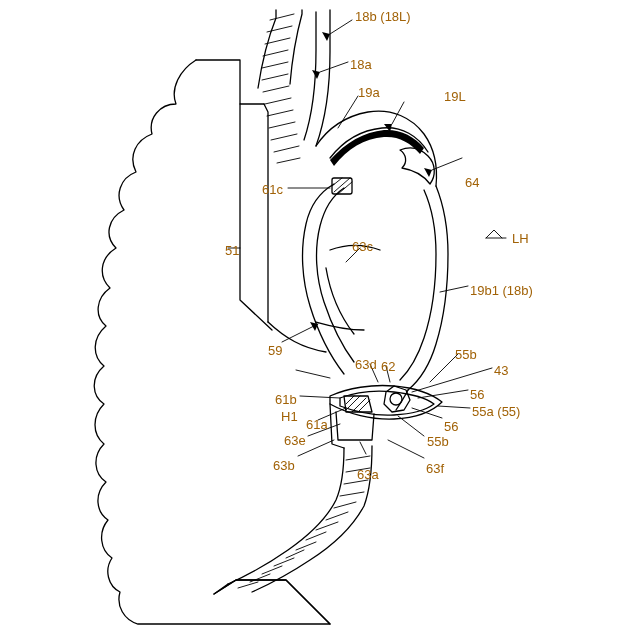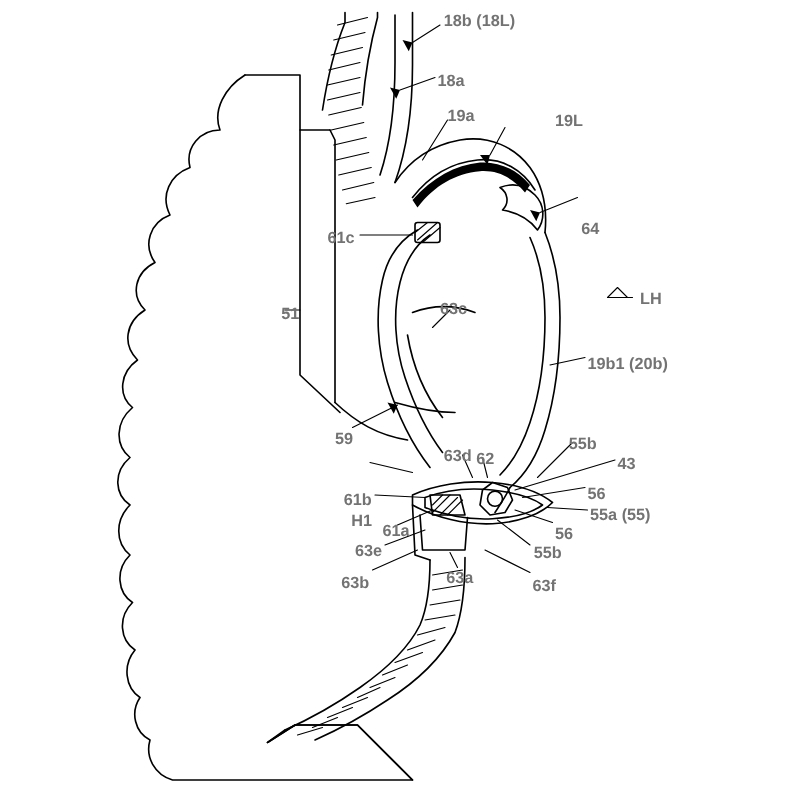--- a/index.html
+++ b/index.html
@@ -19,24 +19,23 @@
   }
   #figure svg {
     position: absolute;
     left: 0;
     top: 0;
   }
   .lbl {
     position: absolute;
     font-family: "Liberation Sans", sans-serif;
     font-size: 13px;
-    color: #737373;
+    color: #a16207;
     white-space: nowrap;
     line-height: 1;
-    font-weight: bold;
   }
 </style>
 </head>
 <body>
 
 <div id="figure">
 
   <svg width="640" height="640" viewBox="0 0 640 640">
     <g fill="none" stroke="#000000" stroke-width="1.3" stroke-linejoin="round" stroke-linecap="round">
 
@@ -271,33 +270,33 @@
   </svg>
 
   <div class="lbl" style="left:355px; top:10px;">18b (18L)</div>
   <div class="lbl" style="left:350px; top:58px;">18a</div>
   <div class="lbl" style="left:358px; top:86px;text-align:right;">19a</div>
   <div class="lbl" style="left:400px; top:90px;margin-left:44px;">19L</div>
   <div class="lbl" style="left:465px; top:152px;margin-top:24px;">64</div>
   <div class="lbl" style="left:262px; top:183px;">61c</div>
   <div class="lbl" style="left:214px; top:244px;margin-left:11px;">51</div>
   <div class="lbl" style="left:352px; top:240px;">63c</div>
-  <div class="lbl" style="left:470px; top:284px;">19b1 (20b)</div>
+  <div class="lbl" style="left:470px; top:284px;">19b1 (18b)</div>
   <div class="lbl" style="left:268px; top:344px;">59</div>
   <div class="lbl" style="left:381px; top:360px;">62</div>
   <div class="lbl" style="left:455px; top:348px;">55b</div>
   <div class="lbl" style="left:494px; top:364px;">43</div>
   <div class="lbl" style="left:281px; top:366px;margin-top:44px;">H1</div>
   <div class="lbl" style="left:355px; top:358px;">63d</div>
   <div class="lbl" style="left:470px; top:388px;">56</div>
   <div class="lbl" style="left:275px; top:393px;">61b</div>
   <div class="lbl" style="left:472px; top:405px;">55a (55)</div>
   <div class="lbl" style="left:294px; top:418px;margin-left:12px;">61a</div>
   <div class="lbl" style="left:444px; top:420px;">56</div>
   <div class="lbl" style="left:284px; top:434px;">63e</div>
   <div class="lbl" style="left:427px; top:435px;">55b</div>
   <div class="lbl" style="left:273px; top:459px;">63b</div>
-  <div class="lbl" style="left:357px; top:455px;text-align:right;">63a</div>
+  <div class="lbl" style="left:357px; top:468px;text-align:right;">63a</div>
   <div class="lbl" style="left:426px; top:462px;">63f</div>
 
   <div class="lbl" style="left:512px; top:232px;">LH</div>
 
 </div>
 
 </body></html>

